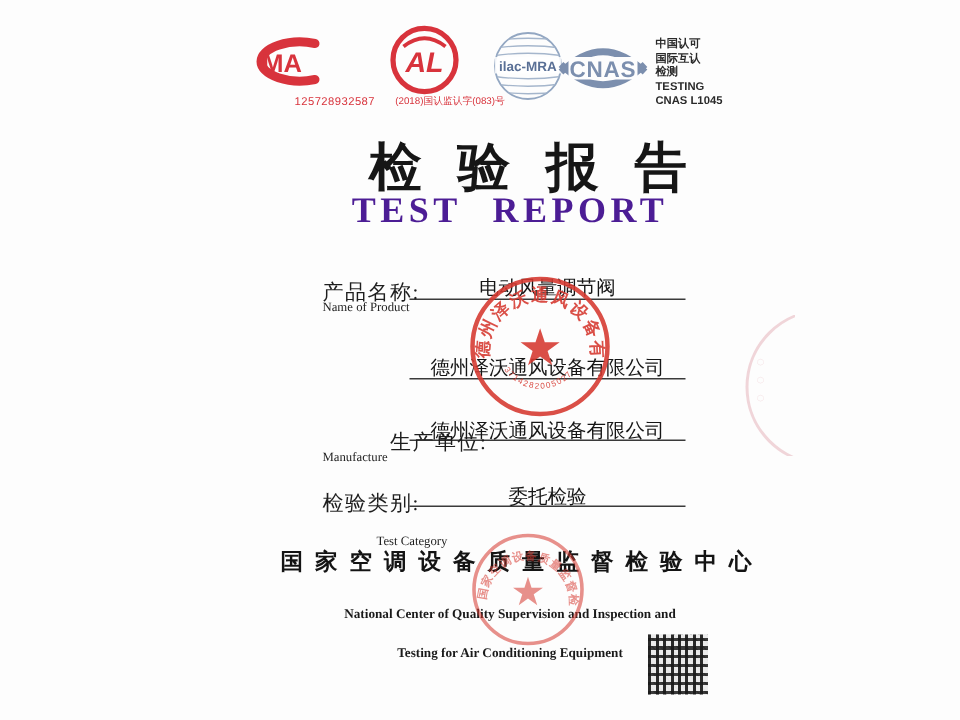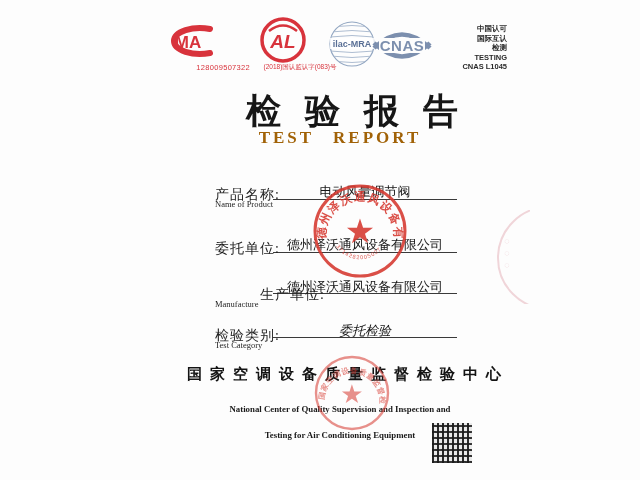--- a/index.html
+++ b/index.html
@@ -9,28 +9,28 @@
 
   
   #watermark{left:168px;top:228px;font-size:150px;font-weight:bold;color:#ededed;
              letter-spacing:-6px;line-height:150px;z-index:0;user-select:none;}
 
   
   .logo{z-index:2;}
   #cma-number{left:154px;top:63px;width:96px;text-align:right;font-size:7.5px;color:#d8333c;
               font-family:"Liberation Sans",sans-serif;letter-spacing:.3px;}
   #cal-caption{left:242px;top:63px;width:116px;text-align:center;font-size:6.5px;color:#d8333c;}
-  #accreditation{left:437px;top:24px;width:70px;line-height:9.6px;font-size:7.5px;font-weight:bold;color:#2a2a2a;text-align:right;}
+  #accreditation{left:437px;top:24px;width:70px;line-height:9.6px;font-size:7.5px;font-weight:bold;color:#2a2a2a;}
   #accreditation .ln{display:block;}
 
   
   .centerband{left:40px;width:600px;text-align:center;z-index:3;}
   #title-zh{top:88px;font-size:35px;font-weight:bold;letter-spacing:24px;padding-left:24px;color:#161616;}
-  #title-en{top:128px;font-family:"Liberation Serif",serif;font-weight:bold;font-size:17px;
-            letter-spacing:3px;word-spacing:12px;color:#a16207;}
+  #title-en{top:128px;font-family:"Liberation Serif",serif;font-weight:bold;font-size:24px;
+            letter-spacing:3px;word-spacing:12px;color:#4c1d95;}
   #report-no{top:151px;font-family:"Liberation Serif",serif;font-size:9px;letter-spacing:.8px;color:#222;}
 
   
   .row-label-zh{left:215px;width:110px;font-size:14px;letter-spacing:1px;color:#1e1e1e;
                 font-family:"Liberation Serif",serif;z-index:3;}
   .row-label-en{left:215px;width:130px;font-size:8.5px;color:#1e1e1e;
                 font-family:"Liberation Serif",serif;z-index:3;}
   .row-line{left:273px;width:184px;border-bottom:1.2px solid #3a3a3a;z-index:2;}
   .row-value{left:273px;width:184px;text-align:center;font-size:13px;line-height:12px;
              font-family:"Liberation Serif",serif;color:#161616;z-index:3;}
@@ -59,21 +59,21 @@
 </head>
 <body>
 
 <div id="canvas">
 
 
   <svg class="abs logo" style="left:158px;top:22px;" width="62" height="38" viewBox="0 0 62 38">
     <path d="M 52,7 A 26,13 0 1 0 52,31" fill="none" stroke="#d8333c" stroke-width="6" stroke-linecap="round"></path>
     <text x="30" y="26" font-size="17" font-weight="bold" fill="#d8333c" font-family="Liberation Sans, sans-serif" text-anchor="middle">MA</text>
   </svg>
-  <div id="cma-number" class="abs">128009507322</div>
+  <div id="cma-number" class="abs">125728932587</div>
 
   <svg class="abs logo" style="left:258px;top:15px;" width="50" height="50" viewBox="0 0 50 50">
     <circle cx="25" cy="25" r="21" fill="none" stroke="#d8333c" stroke-width="3.5"></circle>
     <path d="M 11,16 Q 25,5 39,16" fill="none" stroke="#d8333c" stroke-width="2.5"></path>
     <text x="25" y="33" font-size="19" font-weight="bold" font-style="italic" fill="#d8333c" font-family="Liberation Sans, sans-serif" text-anchor="middle">AL</text>
   </svg>
   <div id="cal-caption" class="abs">(2018)国认监认字(083)号</div>
 
   <svg class="abs logo" style="left:328px;top:20px;" width="48" height="48" viewBox="0 0 48 48">
     <defs>
@@ -110,32 +110,31 @@
   </div>
 
   <div id="title-zh" class="abs centerband">检验报告</div>
   <div id="title-en" class="abs centerband">TEST REPORT</div>
 
   <div class="abs row-label-zh" style="top:186px;">产品名称:</div>
   <div class="abs row-label-en" style="top:199px;">Name of Product</div>
   <div class="abs row-value" style="top:186px;">电动风量调节阀</div>
   <div class="abs row-line" style="top:186px;height:13px;"></div>
 
-  <div class="abs row-label-zh" style="top:240px;">委托单位:</div>
   <div class="abs row-value" style="top:239px;">德州泽沃通风设备有限公司</div>
   <div class="abs row-line" style="top:239px;height:13px;"></div>
 
   <div class="abs row-label-zh" style="top:286px;margin-left:45px;">生产单位:</div>
   <div class="abs row-label-en" style="top:299px;">Manufacture</div>
   <div class="abs row-value" style="top:281px;">德州泽沃通风设备有限公司</div>
   <div class="abs row-line" style="top:281px;height:12px;"></div>
 
   <div class="abs row-label-zh" style="top:327px;">检验类别:</div>
-  <div class="abs row-label-en" style="top:340px;">Test Category</div>
-  <div class="abs row-value" style="top:325px;font-style:italic;">委托检验</div>
+  <div class="abs row-label-en" style="top:355px;margin-left:36px;">Test Category</div>
+  <div class="abs row-value" style="top:325px;">委托检验</div>
   <div class="abs row-line" style="top:325px;height:12px;"></div>
 
   <div id="footer-zh" class="abs centerband">国家空调设备质量监督检验中心</div>
   <div id="footer-en1" class="abs centerband">National Center of Quality Supervision and Inspection and</div>
   <div id="footer-en2" class="abs centerband">Testing for Air Conditioning Equipment</div>
 
   <svg class="abs seal" style="left:312px;top:183px;opacity:.88;" width="96" height="96" viewBox="0 0 96 96">
     <defs>
       <path id="sealTextArc" d="M 14,58 A 34.5,34.5 0 1 1 82,58" fill="none"></path>
       <path id="sealNumArc" d="M 22,60 A 29,29 0 0 0 74,60" fill="none"></path>

